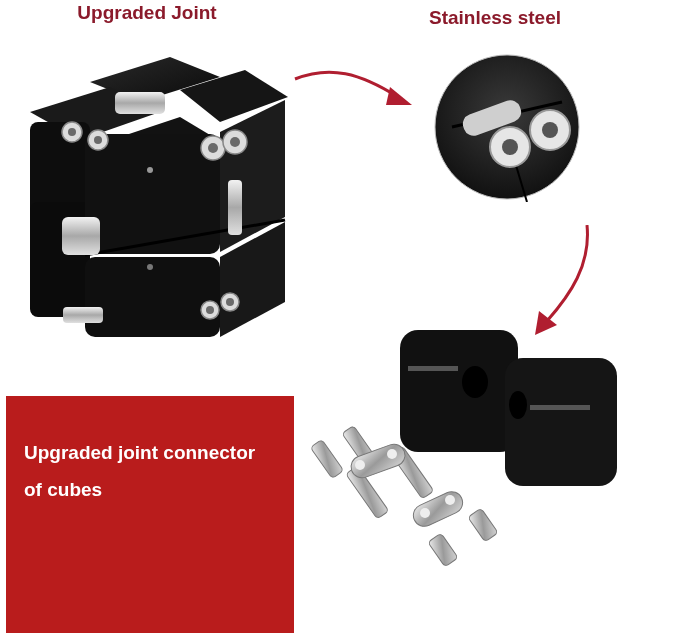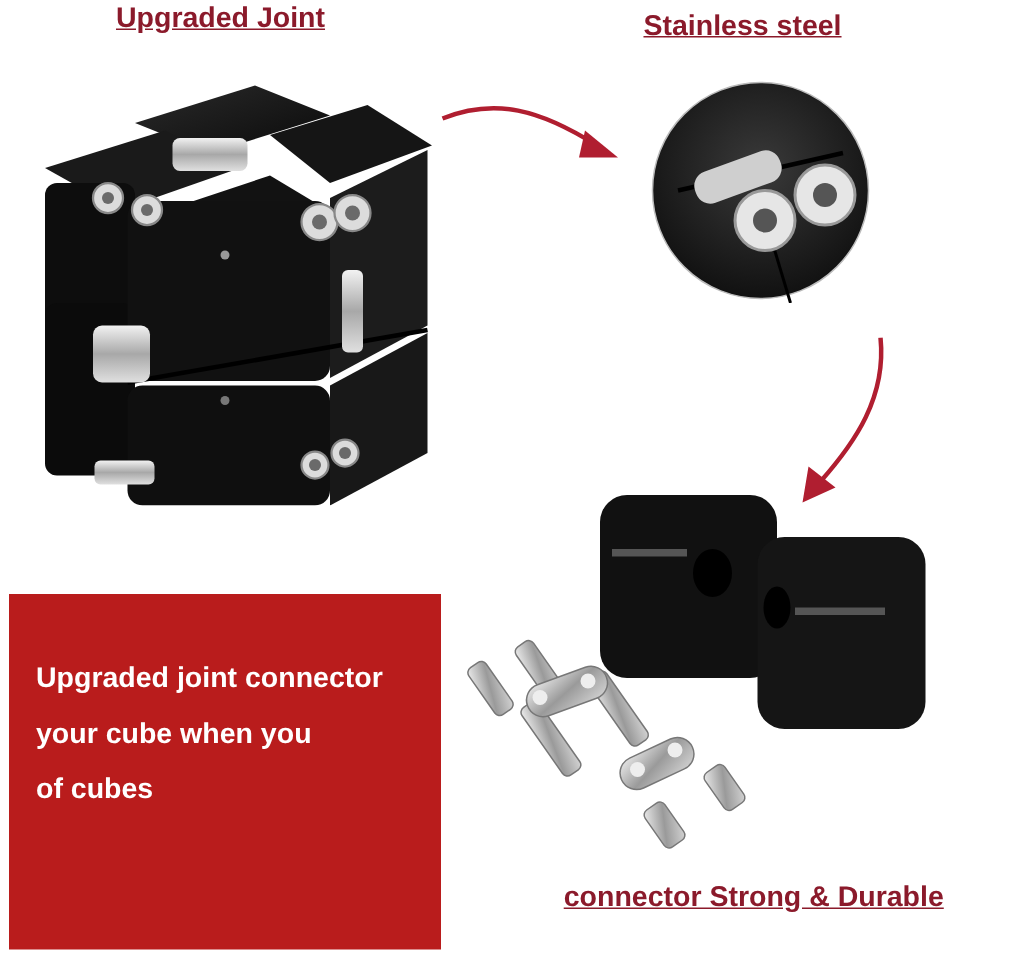--- a/index.html
+++ b/index.html
@@ -4,21 +4,21 @@
 <style>
   html, body { margin:0; padding:0; }
   body {
     width:679px; height:638px; position:relative; overflow:hidden;
     background:#ffffff;
     font-family:"Liberation Sans", sans-serif;
   }
   .abs { position:absolute; }
   .heading {
     color:#8b1a2b; font-weight:700; text-align:center;
-    font-size:19px; line-height:23px;text-decoration:underline;
+    font-size:19px; line-height:23px;
   }
   #h1 { left:0; top:1px; width:294px; }
   #h2 { left:400px; top:6px; width:190px; }
   #h3 { left:345px; top:587px; width:315px; }
 
   #redbox {
     left:6px; top:396px; width:288px; height:237px;
     background:#b91c1c;
   }
   #redbox-text {
@@ -34,21 +34,20 @@
 
 <div id="h1" class="abs heading">
   <div>Upgraded Joint</div>
 </div>
 
 <div id="h2" class="abs heading">
   <div>Stainless steel</div>
 </div>
 
 <div id="h3" class="abs heading">
-  <div>connector Strong &amp; Durable</div>
 </div>
 
 <svg style="left:30px;top:52px" width="275" height="285" viewBox="0 0 275 285">
   <defs>
     <linearGradient id="gTop" x1="0" y1="0" x2="1" y2="1">
       <stop offset="0" stop-color="#2a2a2a"></stop>
         <stop offset="1" stop-color="#0a0a0a"></stop>
     </linearGradient>
     <linearGradient id="gMetal" x1="0" y1="0" x2="0" y2="1">
       <stop offset="0" stop-color="#f2f2f2"></stop>
@@ -157,16 +156,15 @@
     <circle cx="60" cy="135" r="5"></circle>
       <circle cx="92" cy="124" r="5"></circle>
     <circle cx="125" cy="183" r="5"></circle>
       <circle cx="150" cy="170" r="5"></circle>
   </g>
 </svg>
 
 <div id="redbox" class="abs">
   <div id="redbox-text">
     <span>Upgraded joint connector</span>
-    <span>your cube when you</span>
     <span>of cubes</span>
   </div>
 </div>
 
 </body></html>

